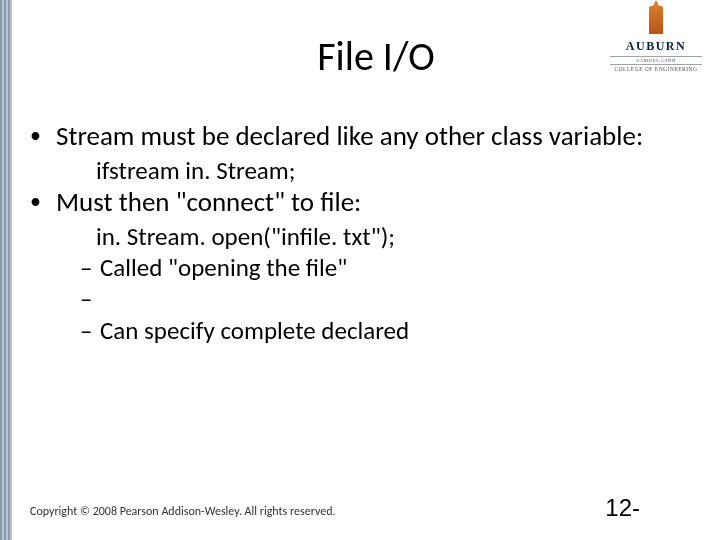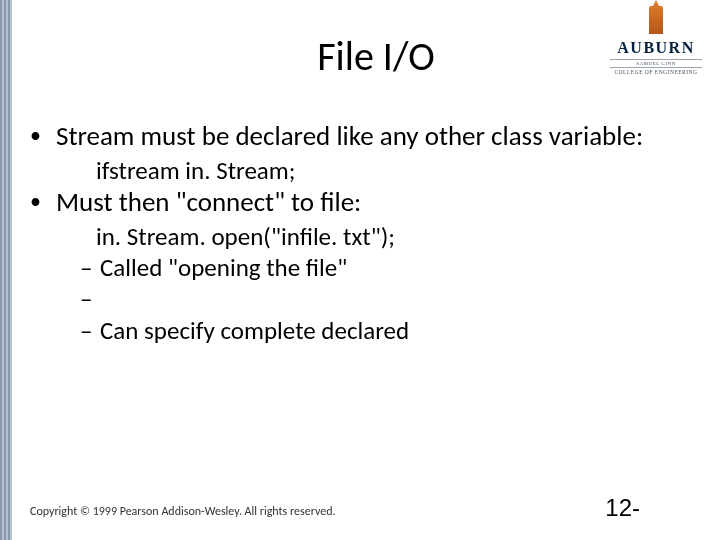--- a/index.html
+++ b/index.html
@@ -47,21 +47,21 @@
   }
   .logo .tower::before{
     content:"";
     position:absolute;
     left:3px; top:-6px;
     width:8px;height:8px;
     background:#d87a2a;
     clip-path: polygon(50% 0, 100% 100%, 0 100%);
   }
   .logo .uni {
-    font-size: 16px;
+    font-size: 12px;
     letter-spacing: 1.5px;
     font-weight: bold;
   }
   .logo .sub {
     font-size: 5px;
     letter-spacing: 0.5px;
     border-top: 1px solid #9aa3ae;
     border-bottom: 1px solid #9aa3ae;
     padding: 1px 0;
     margin-top: 2px;
@@ -176,14 +176,14 @@
       <div class="d">–</div>
     </div>
     <div class="dash">
       <div class="d">–</div>
       <div>Can specify complete declared</div>
     </div>
   </div>
 
 </div>
 
-<div class="footer-left">Copyright © 1999 Pearson Addison-Wesley. All rights reserved.</div>
+<div class="footer-left">Copyright © 2008 Pearson Addison-Wesley. All rights reserved.</div>
 <div class="footer-right">12-</div>
 
 </body></html>

